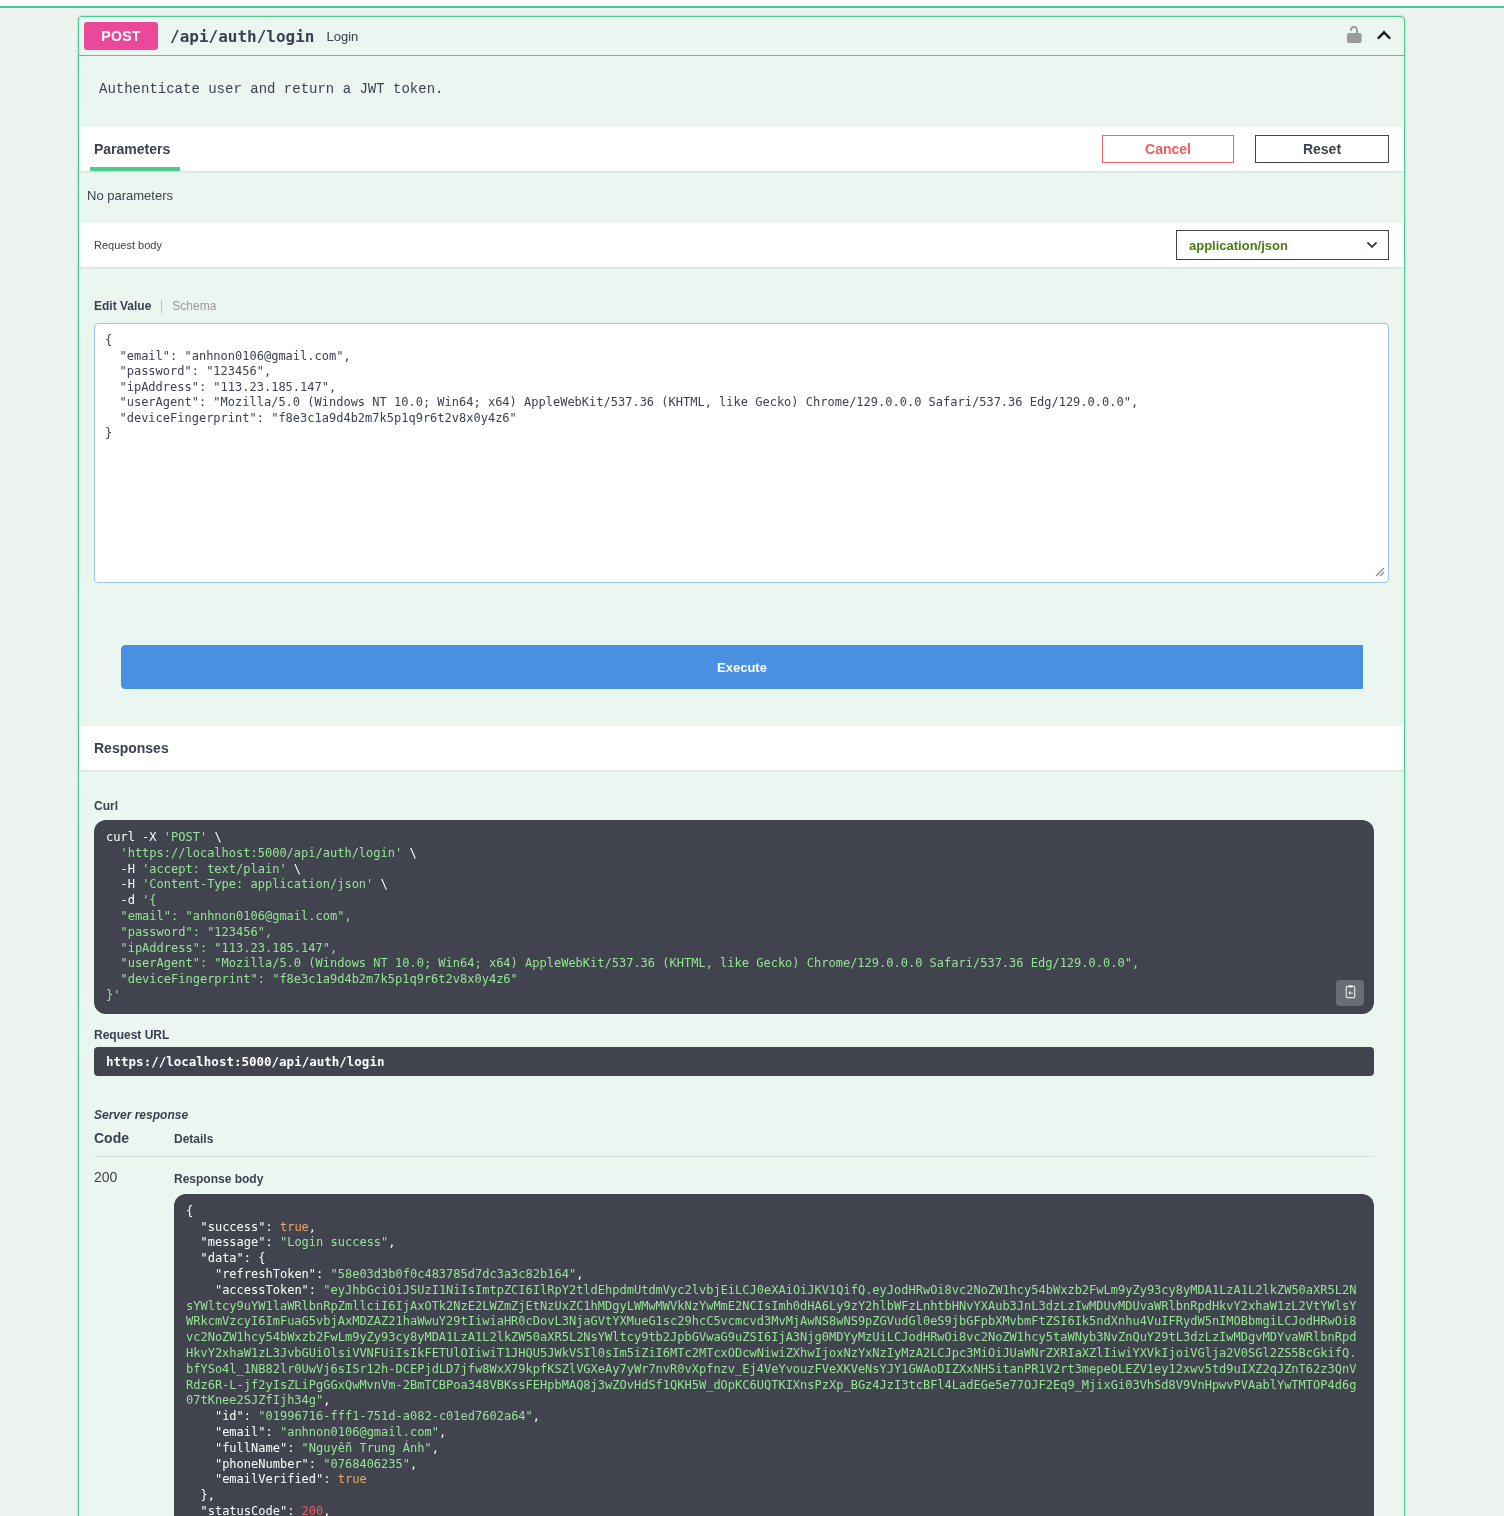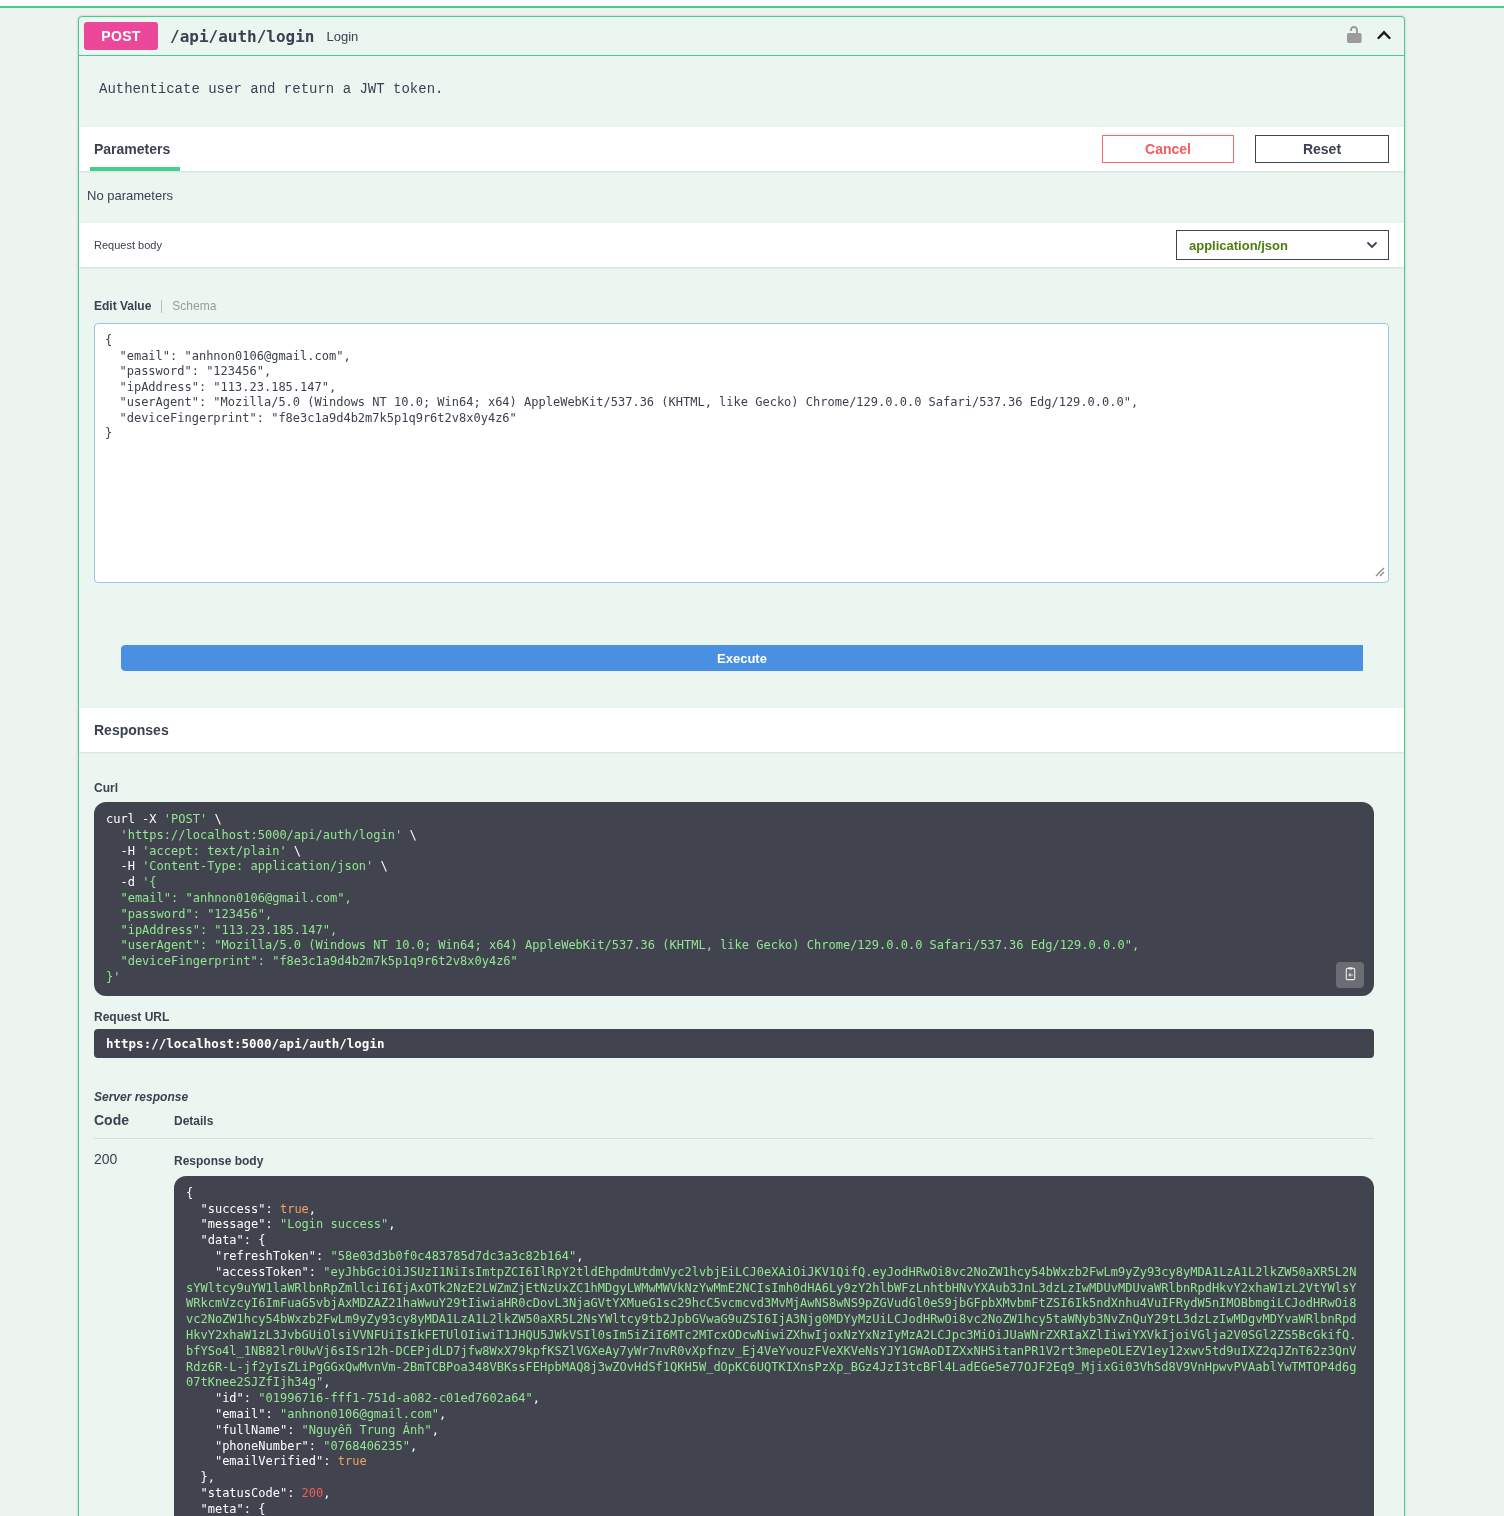--- a/index.html
+++ b/index.html
@@ -57,21 +57,21 @@
   .ta-wrap { position:relative; }
   textarea.body-editor {
     width:100%; height:260px; resize:none;
     background:#fff; border:1px solid #9cc3e5; border-radius:4px;
     font-family:"DejaVu Sans Mono", monospace; font-size:12px; line-height:15.5px;
     color:#3b4151; padding:9px 10px; outline:none;
   }
   .resize-grip { position:absolute; right:4px; bottom:6px; pointer-events:none; }
 
   
-  .execute-row { display:flex; margin:58px 26px 37px 27px; height:26px; }
+  .execute-row { display:flex; margin:58px 26px 37px 27px; height:44px; }
   .btn-execute { flex:1; background:#4990e2; color:#fff; border:1px solid #4990e2; border-radius:4px 0 0 4px; font-weight:bold; font-size:13px; cursor:pointer; }
   .btn-clear { flex:1; background:rgba(255,255,255,.8); color:#3b4151; border:1px solid #7a7f87; border-left:none; border-radius:0 4px 4px 0; font-weight:bold; font-size:13px; cursor:pointer; }
 
   
   .responses-inner { padding:26px 15px 0; }
   .mini-label { font-size:12px; font-weight:bold; color:#3b4151; }
   .code-block {
     background:#41444e; border-radius:12px; margin-top:6px; padding:10px 12px;
     font-family:"DejaVu Sans Mono", monospace; font-size:12px; line-height:15.8px;
     color:#fff; width:calc(100% - 15px); position:relative;

